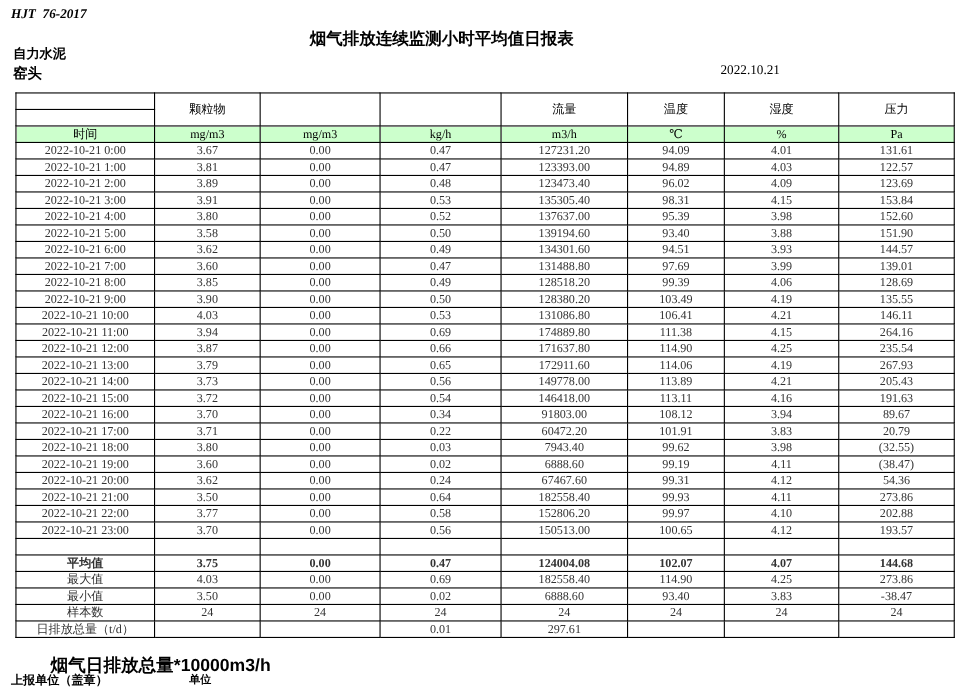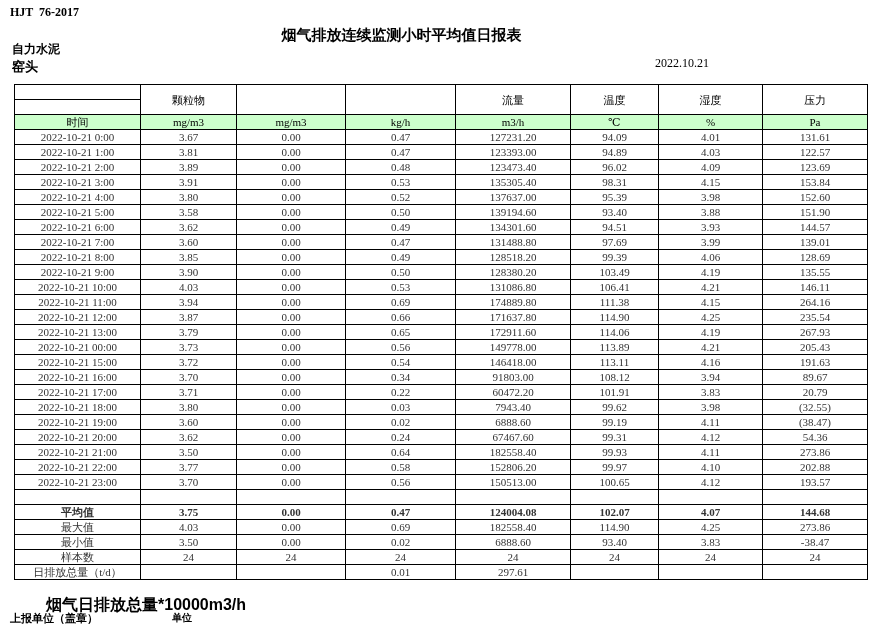--- a/index.html
+++ b/index.html
@@ -3,21 +3,21 @@
 <meta charset="utf-8">
 <style>
   html,body { margin:0; padding:0; }
   body {
     width:881px; height:628px; background:#ffffff; position:relative;
     font-family:"Liberation Serif","DejaVu Serif",serif;
     color:#000;
   }
   .abs { position:absolute; }
   #std-ref { left:10px; top:5px; font-size:12px; font-weight:bold; white-space:pre;
-             font-family:"Liberation Serif",serif; }
+             font-family:"Liberation Serif",serif;font-style:italic; }
   #title { left:0; top:26px; width:803px; text-align:center; font-size:15px; font-weight:bold;
            font-family:"Liberation Sans","DejaVu Sans",sans-serif; }
   #company { left:12px; top:41px; font-size:12px; font-weight:bold;
              font-family:"Liberation Sans",sans-serif; }
   #site { left:12px; top:58px; font-size:13px; font-weight:bold;
           font-family:"Liberation Sans",sans-serif; }
   #date { left:655px; top:56px; font-size:12px; }
 
   #report-table { left:14px; top:84px; border-collapse:collapse; table-layout:fixed; }
   #report-table td {
@@ -219,21 +219,21 @@
         <td>2022-10-21 13:00</td>
         <td>3.79</td>
         <td>0.00</td>
         <td>0.65</td>
         <td>172911.60</td>
         <td>114.06</td>
         <td>4.19</td>
         <td>267.93</td>
       </tr>
       <tr>
-        <td>2022-10-21 00:00</td>
+        <td>2022-10-21 14:00</td>
         <td>3.73</td>
         <td>0.00</td>
         <td>0.56</td>
         <td>149778.00</td>
         <td>113.89</td>
         <td>4.21</td>
         <td>205.43</td>
       </tr>
       <tr>
         <td>2022-10-21 15:00</td>

